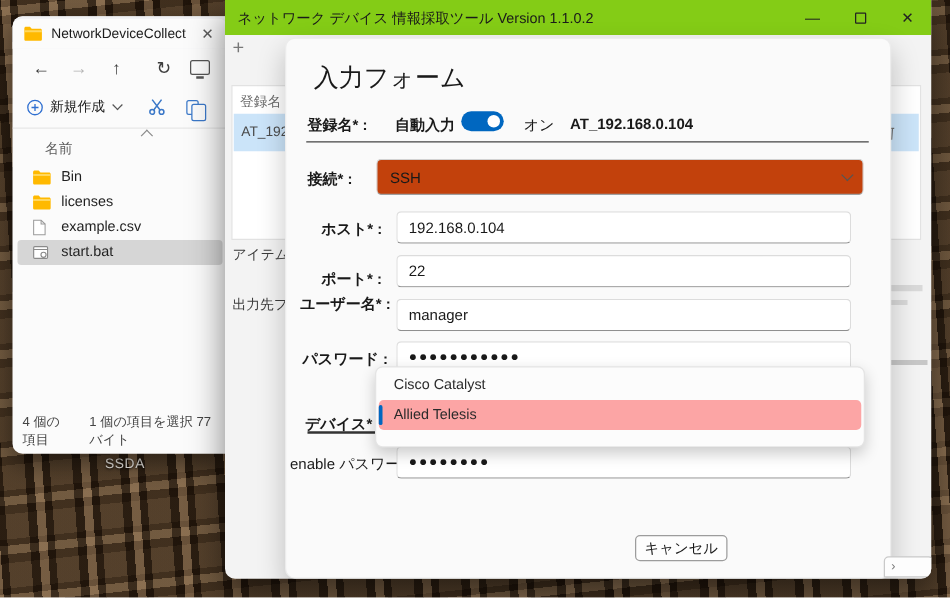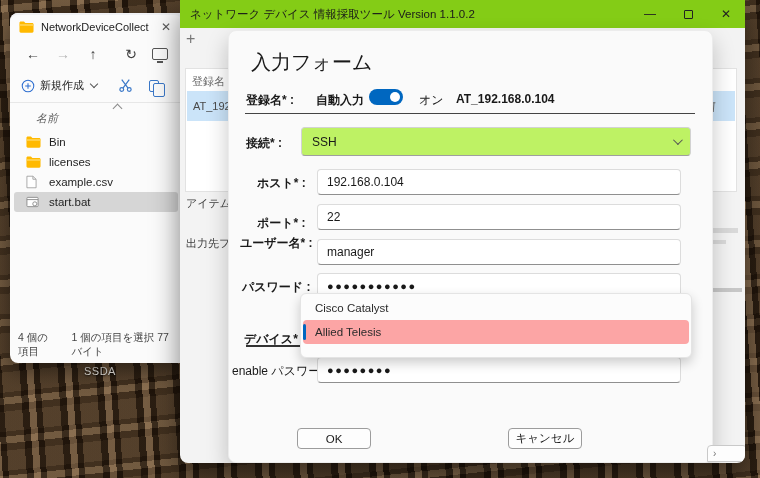--- a/index.html
+++ b/index.html
@@ -24,21 +24,21 @@
   .navbtn.disabled { color:#b5b5b5; }
   .addrpc { width:16px; height:12px; border:1.4px solid #555; border-radius:2px; margin-left:6px; position:relative; }
   .addrpc:after { content:""; position:absolute; left:4px; right:4px; bottom:-4px; height:2px; background:#555; }
   .exp-toolbar { height:34px; display:flex; align-items:center; border-bottom:1px solid #e7e7e7; padding:0 6px; }
   .newbtn { display:flex; align-items:center; gap:5px; font-size:11px; color:#1b1b1b; padding:4px 5px; border-radius:4px; }
   .chev-down { width:6px; height:6px; border-right:1.2px solid #555; border-bottom:1.2px solid #555; transform:rotate(45deg); margin-left:2px; margin-top:-3px; }
   .tool-ico { margin-left:16px; display:flex; align-items:center; }
   .copy-ico { width:10px; height:12px; border:1.4px solid #3b78c8; border-radius:2px; position:relative; }
   .copy-ico:after { content:""; position:absolute; left:2.5px; top:2.5px; width:10px; height:12px; border:1.4px solid #3b78c8; border-radius:2px; background:#fbfbfb; }
   .sort-chev { position:absolute; left:104px; top:92px; width:7px; height:7px; border-left:1.2px solid #8a8a8a; border-top:1.2px solid #8a8a8a; transform:rotate(45deg); }
-  .exp-colhead { font-size:11px; color:#5f5f5f; padding:8px 0 6px 26px;font-style:italic; }
+  .exp-colhead { font-size:11px; color:#5f5f5f; padding:8px 0 6px 26px; }
   .exp-row { display:flex; align-items:center; gap:7px; height:20px; padding-left:12px; margin:0 4px; border-radius:3px; font-size:11.5px; color:#1f1f1f; }
   .exp-row.selected { background:#d6d6d6; }
   .exp-status { position:absolute; bottom:4px; left:0; right:0; display:flex; gap:14px; padding:0 8px; font-size:10.5px; color:#444; }
   .icon-16 { width:16px; height:14px; display:inline-flex; }
 
   
   #appwin { position:absolute; left:180px; top:0; width:565px; height:463px; background:#f3f3f3;
     border-radius:0 0 8px 8px; box-shadow:0 12px 28px rgba(0,0,0,.5); overflow:hidden; }
   .titlebar { height:28px; display:flex; align-items:center; background:#84cc16; }
   .titlebar-title { font-size:11.5px; color:#1a1a1a; padding-left:10px; flex:1; white-space:nowrap; overflow:hidden; }
@@ -56,21 +56,21 @@
 
   
   #dialog { position:absolute; left:48px; top:30px; width:485px; height:433px; background:#fafafa;
     border:1px solid #ececec; border-radius:8px; box-shadow:0 10px 22px rgba(0,0,0,.22); z-index:20; }
   .dlg-title { position:absolute; left:22px; top:18px; font-size:20px; color:#191919; }
   .dlg-label { position:absolute; font-size:12px; font-weight:bold; color:#191919; white-space:nowrap; }
   .dlg-value { font-size:12px; color:#191919; }
   .toggle { position:absolute; left:140px; top:58px; width:34px; height:16px; background:#0067c0; border-radius:9px; }
   .toggle .knob { position:absolute; right:3px; top:3px; width:10px; height:10px; background:#fff; border-radius:50%; }
   .row-divider { position:absolute; left:16px; right:17px; top:82px; height:1px; background:#444; }
-  .combo { position:absolute; left:72px; top:96px; width:390px; height:29px; background:#bef264; border:1px solid #d2d2d2; border-bottom-color:#9f9f9f; border-radius:4px; display:flex; align-items:center; padding:0 10px; font-size:12px; color:#191919; }
+  .combo { position:absolute; left:72px; top:96px; width:390px; height:29px; background:#c2410c; border:1px solid #d2d2d2; border-bottom-color:#9f9f9f; border-radius:4px; display:flex; align-items:center; padding:0 10px; font-size:12px; color:#191919; }
   .combo .chev { margin-left:auto; width:7px; height:7px; border-right:1.4px solid #555; border-bottom:1.4px solid #555; transform:rotate(45deg) translateY(-2px); }
   .field { position:absolute; left:88px; width:364px; height:26px; background:#fff; border:1px solid #dcdcdc; border-bottom:1px solid #8f8f8f; border-radius:4px; display:flex; align-items:center; padding:0 9px; font-size:12px; color:#191919; }
   .dots { letter-spacing:1.5px; font-size:11px; font-weight:bold; }
   .device-underline { position:absolute; left:17px; top:314px; width:56px; height:2px; background:#333; }
   .dlg-btn { position:absolute; top:397px; width:74px; height:21px; background:#fdfdfd; border:1px solid #9c9c9c; border-radius:4px; font-size:11.5px; color:#191919; display:flex; align-items:center; justify-content:center; }
 
   
   #dropdown { position:absolute; left:120px; top:293px; width:392px; height:65px; background:#fcfcfc; border:1px solid #e4e4e4; border-radius:6px; box-shadow:0 5px 12px rgba(0,0,0,.2); z-index:40; padding:2px; }
   .dd-item { position:relative; height:24px; display:flex; align-items:center; padding-left:12px; font-size:11.5px; color:#2b2b2b; border-radius:4px; }
   .dd-item.selected { background:#fca5a5; }
@@ -244,21 +244,20 @@
         </div>
 
       <span class="dlg-label" style="left:15px; top:300px;">デバイス* :</span>
       <div class="device-underline"></div>
 
       <span class="dlg-label" style="left:3px; top:332px; font-weight:normal;">enable パスワード :</span>
       <div class="field" style="top:326px;">
           <span class="dots">●●●●●●●●</span>
         </div>
 
-      <div class="dlg-btn" style="left:68px;">OK</div>
       <div class="dlg-btn" style="left:279px;">キャンセル</div>
     </div>
 
     <div id="dropdown">
       <div class="dd-item">
         <span>Cisco Catalyst</span>
       </div>
       <div class="dd-item selected">
         <span class="accent"></span>
         <span>Allied Telesis</span>

